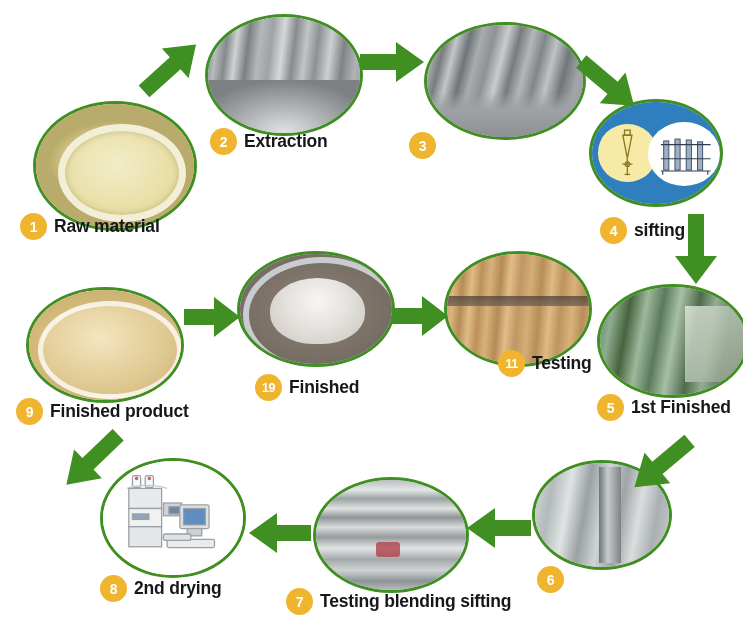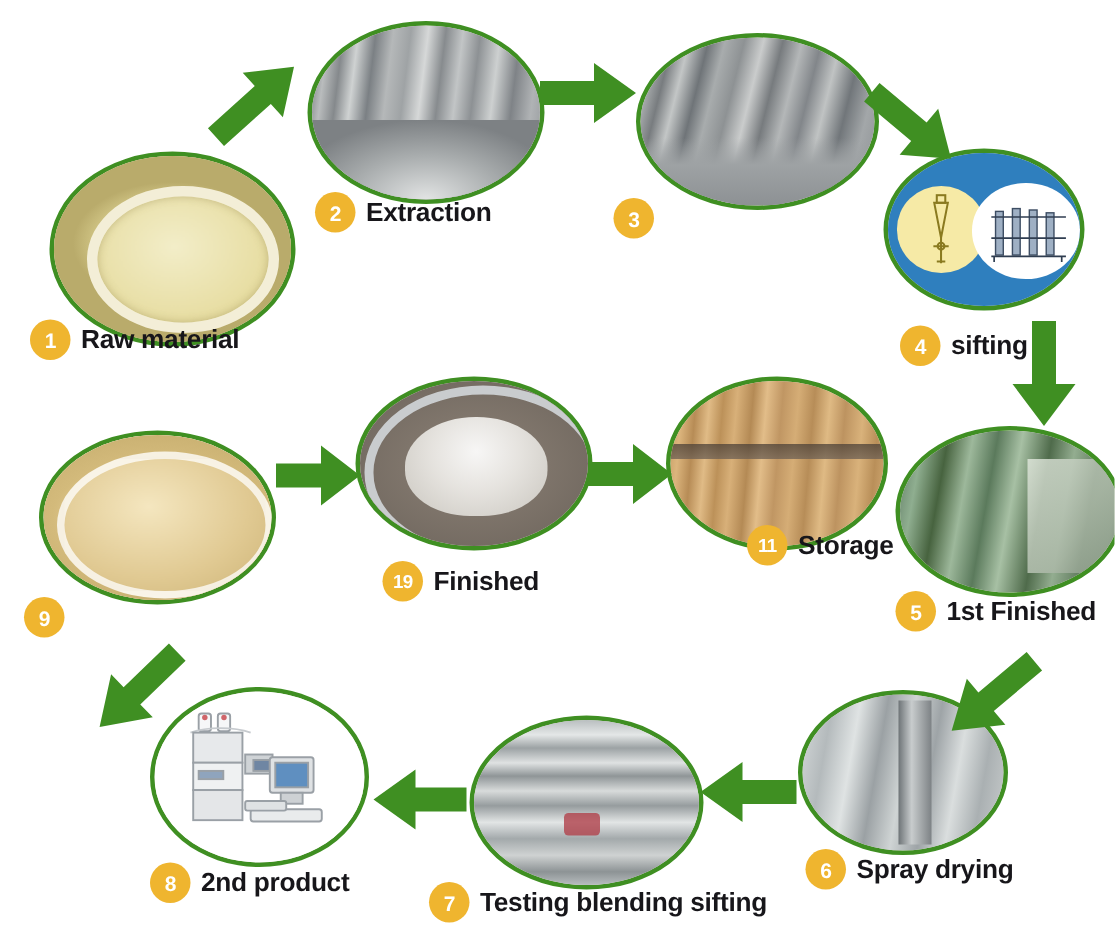--- a/index.html
+++ b/index.html
@@ -183,21 +183,20 @@
     <span class="ltxt">1st Finished</span>
   </div>
 
   <div class="node" style="left:532px;top:460px;width:134px;height:104px;">
     <div class="oval">
       <div class="photo ph-spray"></div>
     </div>
   </div>
   <div class="label" style="left:537px;top:566px;">
     <span class="badge">6</span>
-    <span class="ltxt">Spray drying</span>
   </div>
 
   <div class="node" style="left:313px;top:477px;width:150px;height:110px;">
     <div class="oval">
       <div class="photo ph-sieve"></div>
     </div>
   </div>
   <div class="label" style="left:286px;top:588px;">
     <span class="badge">7</span>
     <span class="ltxt">Testing blending sifting</span>
@@ -228,30 +227,31 @@
           <g fill="#d0656a">
             <circle cx="18.5" cy="7" r="2"></circle>
               <circle cx="32.5" cy="7" r="2"></circle>
           </g>
         </svg>
       </div>
     </div>
   </div>
   <div class="label" style="left:100px;top:575px;">
     <span class="badge">8</span>
-    <span class="ltxt">2nd product</span>
+    <span class="ltxt">2nd drying</span>
   </div>
 
   <div class="node" style="left:26px;top:287px;width:152px;height:110px;">
     <div class="oval">
       <div class="photo ph-powder"></div>
     </div>
   </div>
   <div class="label" style="left:16px;top:398px;">
     <span class="badge">9</span>
+    <span class="ltxt">Finished product</span>
   </div>
 
   <div class="node" style="left:237px;top:251px;width:152px;height:110px;">
     <div class="oval">
       <div class="photo ph-packing">
         <div class="ring-rim"></div>
       </div>
     </div>
   </div>
   <div class="label" style="left:255px;top:374px;">
@@ -259,21 +259,21 @@
     <span class="ltxt">Finished</span>
   </div>
 
   <div class="node" style="left:444px;top:251px;width:142px;height:110px;">
     <div class="oval">
       <div class="photo ph-storage"></div>
     </div>
   </div>
   <div class="label" style="left:455px;top:350px;margin-left:43px;">
     <span class="badge wide">11</span>
-    <span class="ltxt">Storage</span>
+    <span class="ltxt">Testing</span>
   </div>
 
   <div class="arrow" style="left:131px;top:28px;">
     <svg width="78" height="80" viewBox="0 0 78 80">
       <g transform="rotate(-42 39 40)">
         <path d="M4 32 H46 V20 L74 40 L46 60 V48 H4 Z" fill="#3f8f22"></path>
       </g>
     </svg>
   </div>
 

